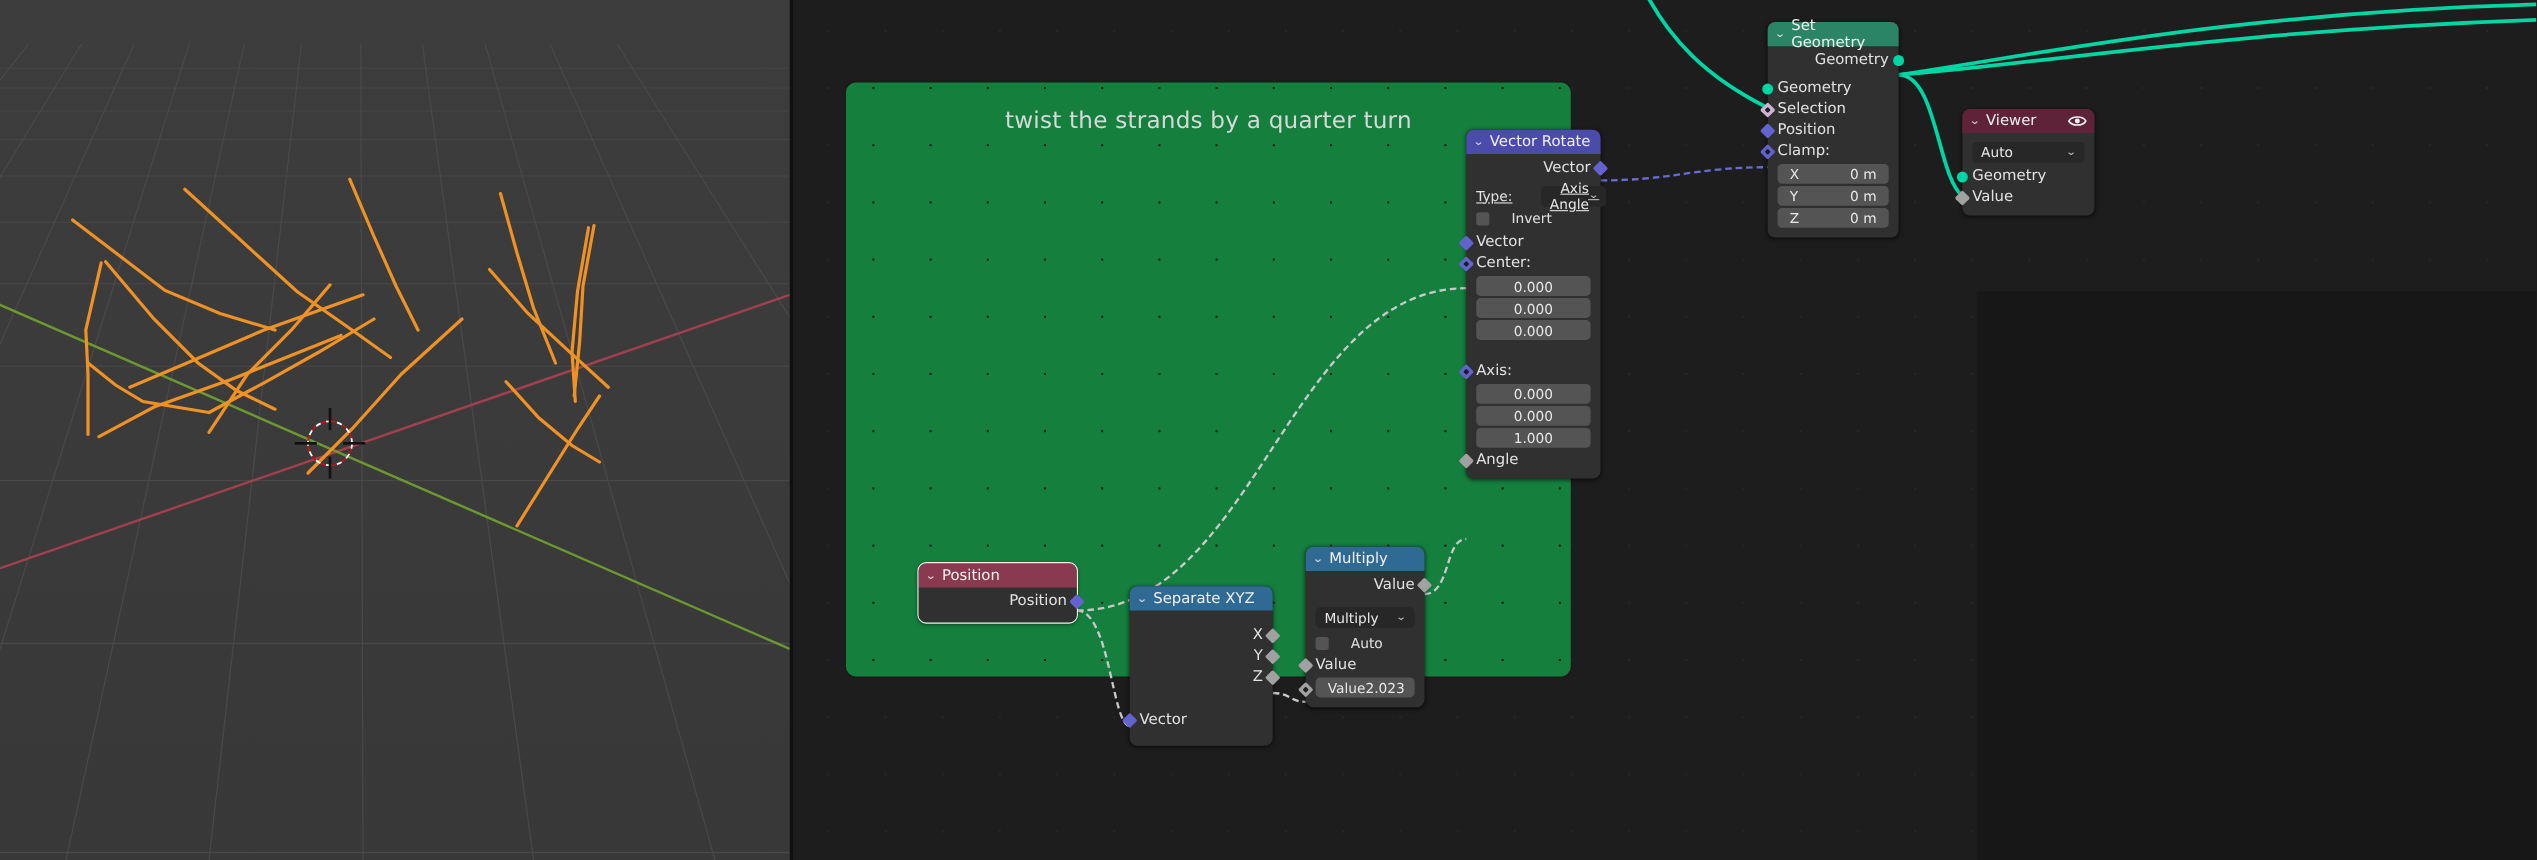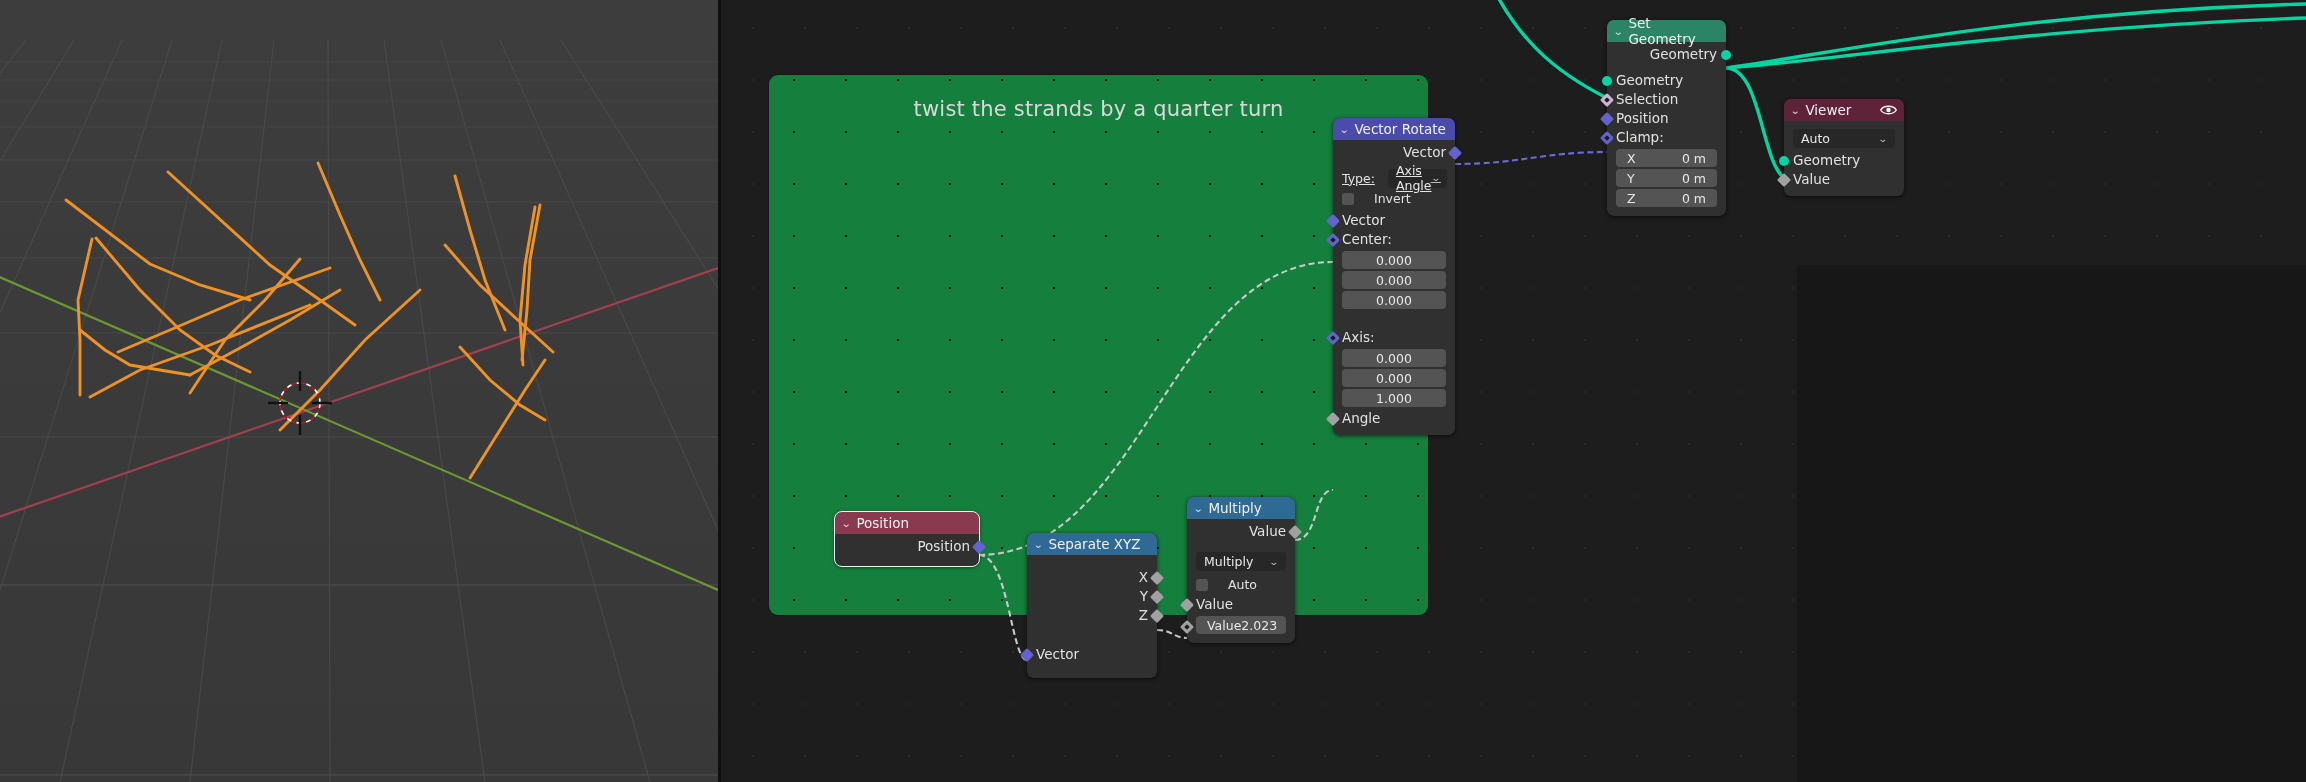--- a/index.html
+++ b/index.html
@@ -57,21 +57,21 @@
   
   .field{margin:2px 9px;height:18px;border-radius:4px;background:#545454;
     display:flex;align-items:center;justify-content:center;font-size:12.5px;color:#e8e8e8;}
   .field.lr{justify-content:space-between;padding:0 11px;}
   .drop{margin:3px 9px;height:19px;border-radius:4px;background:#272727;
     display:flex;align-items:center;padding:0 8px;font-size:12.5px;color:#e8e8e8;
     justify-content:space-between;}
   .drop .cv{font-size:9px;opacity:.8;transform:scaleX(1.35);}
   .inline{display:flex;align-items:center;padding:0 9px;height:20px;gap:7px;font-size:12.5px;text-decoration:underline;}
   .inline .lab{margin-right:2px;color:#e2e2e2;}
-  .inline .drop{flex:1;margin:4px;}
+  .inline .drop{flex:1;margin:17px;text-align:right;}
   .chk{display:flex;align-items:center;gap:20px;padding:1px 9px;height:19px;font-size:12.5px;}
   .chkbox{width:12px;height:12px;border-radius:2.5px;background:#545454;}
 
   .eye{margin-left:auto;width:17px;height:12px;}
 </style>
 </head>
 <body>
 
 <div id="root">
 

